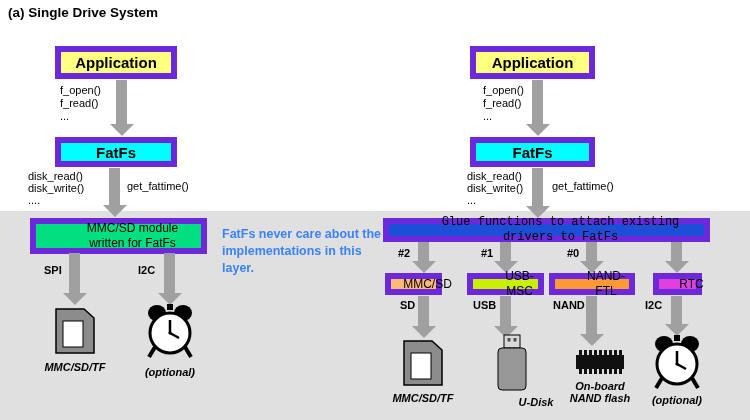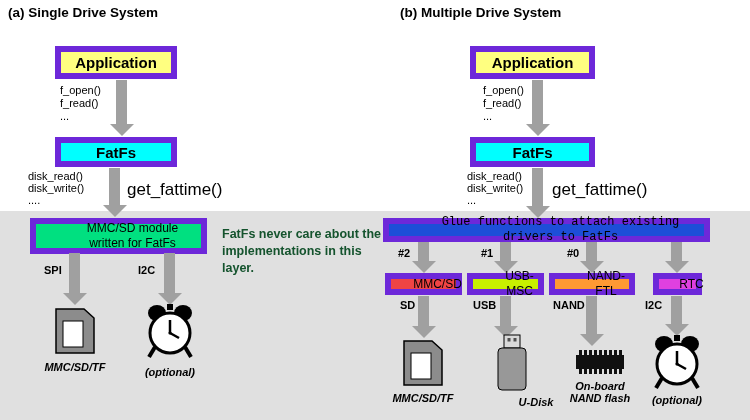--- a/index.html
+++ b/index.html
@@ -4,24 +4,24 @@
 <style>
   *{margin:0;padding:0;box-sizing:border-box;}
   body{font-family:"Liberation Sans",sans-serif;background:#fff;}
   .stage{position:relative;width:750px;height:420px;background:#fff;overflow:hidden;}
   .band{position:absolute;left:0;top:211px;width:750px;height:209px;}
   .title{position:absolute;font-size:13.5px;font-weight:bold;color:#000;white-space:nowrap;}
   .box{position:absolute;border:6px solid #6d28d9;display:flex;align-items:center;justify-content:center;text-align:center;color:#000;}
   .hdr{font-size:15px;font-weight:bold;}
   .mid{font-size:12px;line-height:15px;padding-left:28px;}
   .calls{position:absolute;font-size:11px;line-height:13px;color:#000;white-space:nowrap;}
-  .lbl{position:absolute;font-size:17px;color:#000;white-space:nowrap;}
+  .lbl{position:absolute;font-size:11px;color:#000;white-space:nowrap;}
   .blbl{position:absolute;font-size:11px;font-weight:bold;color:#000;white-space:nowrap;}
   .dev{position:absolute;font-size:11px;font-weight:bold;color:#000;text-align:center;line-height:12px;font-style:italic;}
-  .note{position:absolute;font-size:12.5px;font-weight:bold;line-height:17px;color:#14532d;}
+  .note{position:absolute;font-size:12.5px;font-weight:bold;line-height:17px;color:#3b82f6;}
   .fat-arrow{position:absolute;width:11px;color:#A0A0A0;background:currentColor;}
   .fat-arrow::after{content:"";position:absolute;left:-6.5px;top:100%;width:0;height:0;
     border-left:12px solid transparent;border-right:12px solid transparent;border-top:12px solid currentColor;}
   .icon{position:absolute;line-height:0;}
 </style>
 </head>
 <body>
 
 <div class="stage">
 
@@ -78,21 +78,20 @@
       <line x1="25" y1="30" x2="34" y2="35" stroke="#000" stroke-width="2.5"></line>
       <circle cx="25" cy="30" r="1.6" fill="#000"></circle>
     </svg>
   </div>
 
   <div class="dev" style="left:44px;top:361px;width:62px">MMC/SD/TF</div>
   <div class="dev" style="left:142px;top:366px;width:56px">(optional)</div>
 
   <div class="note" style="left:222px;top:226px;width:160px">FatFs never care about the implementations in this layer.</div>
 
-  <div class="title" style="left:400px;top:5px">(b) Multiple Drive System</div>
 
   <div class="box hdr" style="left: 470px; top: 46px; width: 125px; height: 33px; background-color: rgb(255, 255, 128);">Application</div>
 
   <div class="fat-arrow" style="left: 532px; top: 80px; height: 44px; color: rgb(160, 160, 160);"></div>
 
   <div class="calls" style="left:483px;top:84px">
     <div>f_open()</div>
     <div>f_read()</div>
     <div>...</div>
   </div>
@@ -112,21 +111,21 @@
 
   <div class="blbl" style="left:398px;top:247px">#2</div>
   <div class="blbl" style="left:481px;top:247px">#1</div>
   <div class="blbl" style="left:567px;top:247px">#0</div>
 
   <div class="fat-arrow" style="left: 418px; top: 242px; height: 19px; color: rgb(160, 160, 160);"></div>
   <div class="fat-arrow" style="left: 500px; top: 242px; height: 19px; color: rgb(160, 160, 160);"></div>
   <div class="fat-arrow" style="left: 586px; top: 242px; height: 19px; color: rgb(160, 160, 160);"></div>
   <div class="fat-arrow" style="left: 671px; top: 242px; height: 19px; color: rgb(160, 160, 160);"></div>
 
-  <div class="box mid" style="left: 385px; top: 273px; width: 77px; height: 22px; background-color: #ef4444;">MMC/SD</div>
+  <div class="box mid" style="left: 385px; top: 273px; width: 57px; height: 22px; background-color: #fdba74;">MMC/SD</div>
   <div class="box mid" style="left: 467px; top: 273px; width: 77px; height: 22px; background-color: rgb(200, 240, 0);">USB-MSC</div>
   <div class="box mid" style="left: 549px; top: 273px; width: 86px; height: 22px; background-color: rgb(255, 153, 51);">NAND-FTL</div>
   <div class="box mid" style="left: 653px; top: 273px; width: 49px; height: 22px; background-color: rgb(224, 64, 224);">RTC</div>
 
   <div class="blbl" style="left:400px;top:299px">SD</div>
   <div class="blbl" style="left:473px;top:299px">USB</div>
   <div class="blbl" style="left:553px;top:299px">NAND</div>
   <div class="blbl" style="left:645px;top:299px">I2C</div>
 
   <div class="fat-arrow" style="left: 418px; top: 296px; height: 30px; color: rgb(160, 160, 160);"></div>

